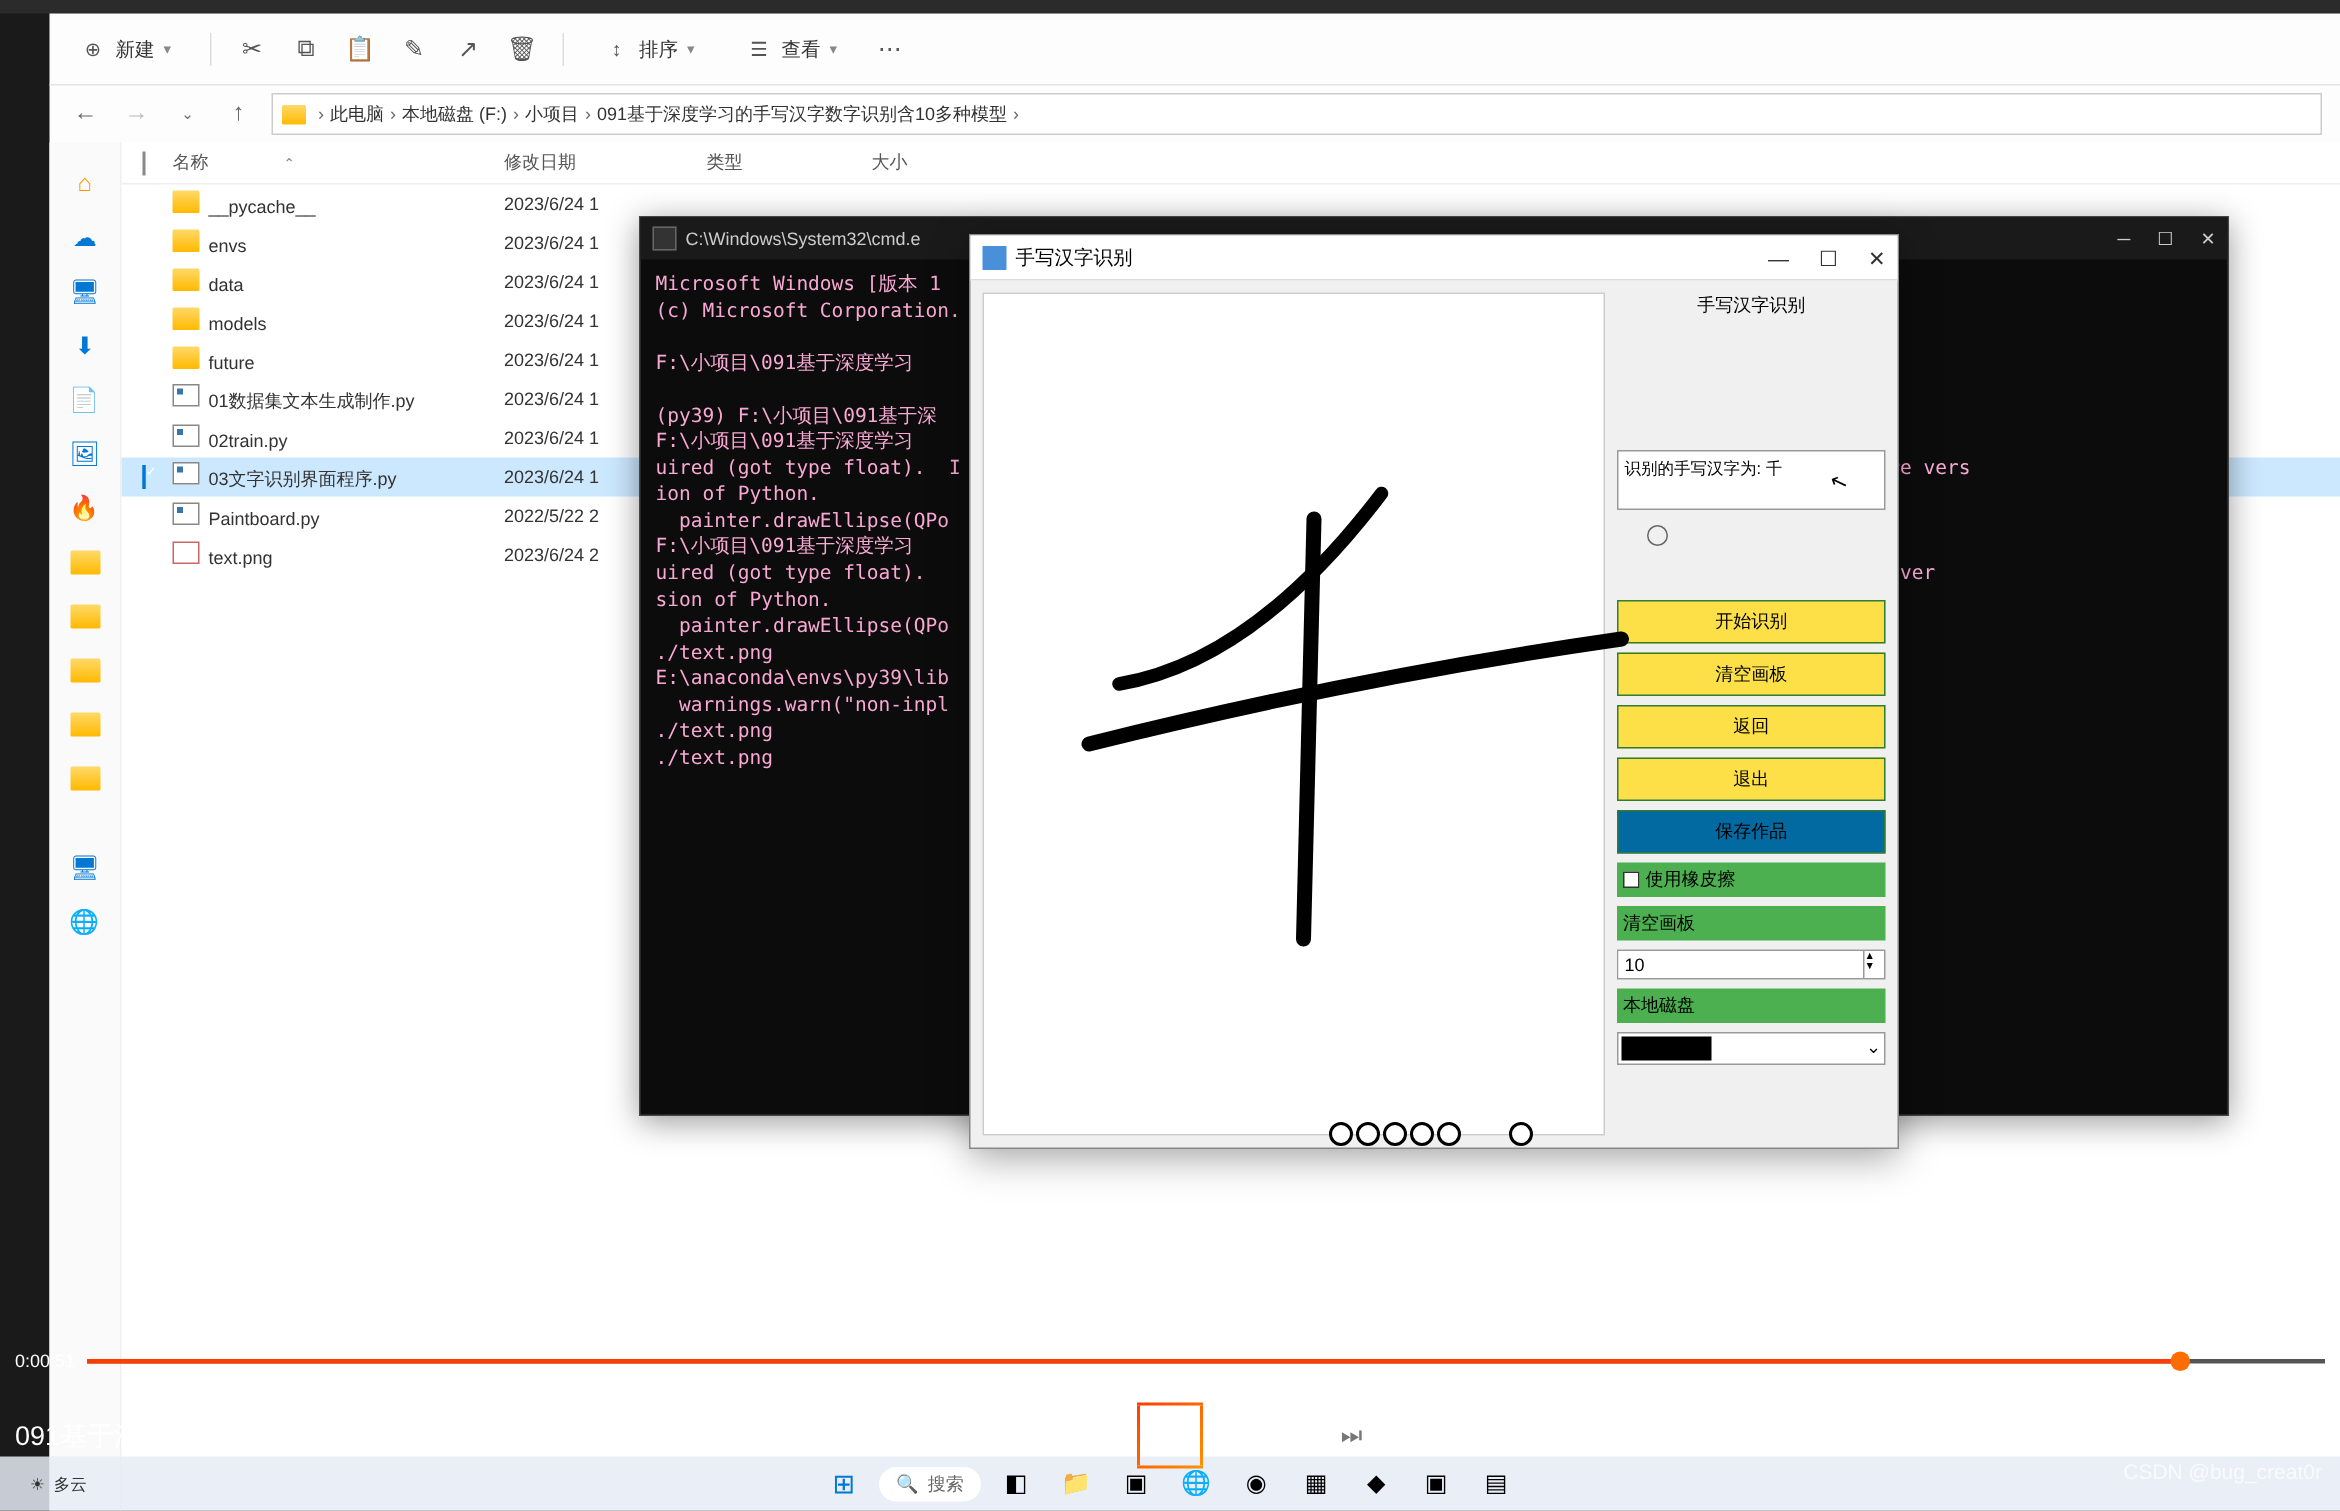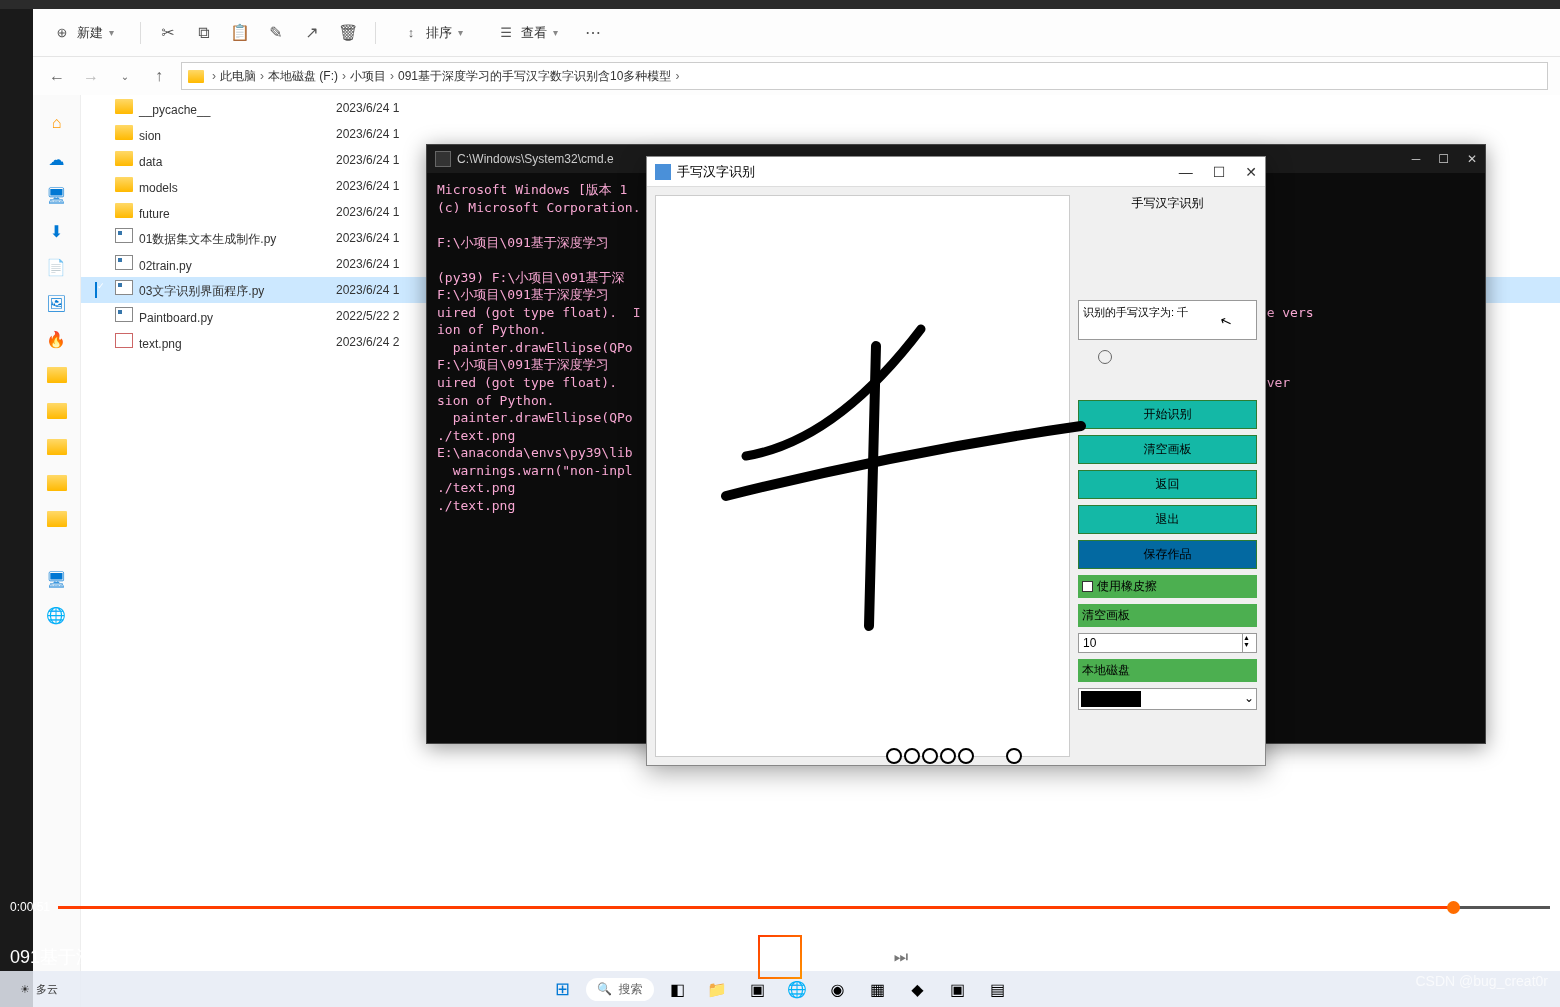--- a/index.html
+++ b/index.html
@@ -65,21 +65,21 @@
 .canvas-area { width: 470px; background: #fff; margin: 8px 0 8px 8px; border: 1px solid #ccc; position: relative; }
 .canvas-area svg { position: absolute; top: 0; left: 0; }
 .bubbles { position: absolute; bottom: -8px; left: 230px; display: flex; gap: 2px; }
 .bub { width: 16px; height: 16px; border: 2px solid #000; border-radius: 50%; background: #fff; }
 
 .gui-side { flex: 1; padding: 8px; display: flex; flex-direction: column; gap: 6px; font-size: 12px; }
 .gui-label { text-align: center; margin-bottom: 6px; }
 .result-box { border: 1px solid #999; background: #fff; padding: 4px; min-height: 40px; font-size: 11px; position: relative; }
 .cursor-arrow { position: absolute; right: 24px; top: 12px; font-size: 14px; transform: rotate(-20deg); }
 .circle-ind { width: 14px; height: 14px; border: 1px solid #666; border-radius: 50%; margin: 4px 0 4px 20px; }
-.gbtn { background: #14b8a6; color: #000; text-align: center; padding: 5px 0; font-size: 12px; cursor: pointer; border: 1px solid #2e7d32; }
+.gbtn { background: #fde047; color: #000; text-align: center; padding: 5px 0; font-size: 12px; cursor: pointer; border: 1px solid #2e7d32; }
 .gbtn.light { background: #0369a1; }
 .gchk { display: flex; align-items: center; gap: 4px; background: #4CAF50; padding: 3px 4px; }
 .gchk .box { width: 11px; height: 11px; background: #fff; border: 1px solid #333; }
 .ghdr { background: #4CAF50; padding: 3px 4px; }
 .spinbox { display: flex; border: 1px solid #999; background: #fff; }
 .spinbox input { border: none; flex: 1; padding: 2px 4px; font-size: 12px; outline: none; }
 .spinbox .arrows { width: 14px; display: flex; flex-direction: column; font-size: 7px; border-left: 1px solid #999; }
 .colorpick { display: flex; border: 1px solid #999; background: #fff; padding: 2px; }
 .colorpick .sw { width: 60px; height: 16px; background: #000; }
 .colorpick .dd { margin-left: auto; }
@@ -177,29 +177,36 @@
         </div>
       <div class="side-ic">
           <span class="side-folder"></span>
         </div>
       <div style="height:20px"></div>
       <div class="side-ic" style="color:#0078d4">🖥</div>
       <div class="side-ic" style="color:#0078d4">🌐</div>
     </div>
 
     <div class="filelist">
+      <div class="columns">
+        <div class="col-chk"><span class="chk"></span></div>
+        <div class="col-name"><span>名称</span><span class="chevup">⌃</span></div>
+        <div class="col-date">修改日期</div>
+        <div class="col-type">类型</div>
+        <div class="col-size">大小</div>
+      </div>
       <div id="rows">
           <div class="row">
             <div class="col-chk"></div>
             <div class="col-name"><span class="ic folder"></span><span>__pycache__</span></div>
             <div class="col-date">2023/6/24 1</div>
           </div>
           <div class="row">
             <div class="col-chk"></div>
-            <div class="col-name"><span class="ic folder"></span><span>sion</span></div>
+            <div class="col-name"><span class="ic folder"></span><span>envs</span></div>
             <div class="col-date">2023/6/24 1</div>
           </div>
           <div class="row">
             <div class="col-chk"></div>
             <div class="col-name"><span class="ic folder"></span><span>data</span></div>
             <div class="col-date">2023/6/24 1</div>
           </div>
           <div class="row">
             <div class="col-chk"></div>
             <div class="col-name"><span class="ic folder"></span><span>models</span></div>

